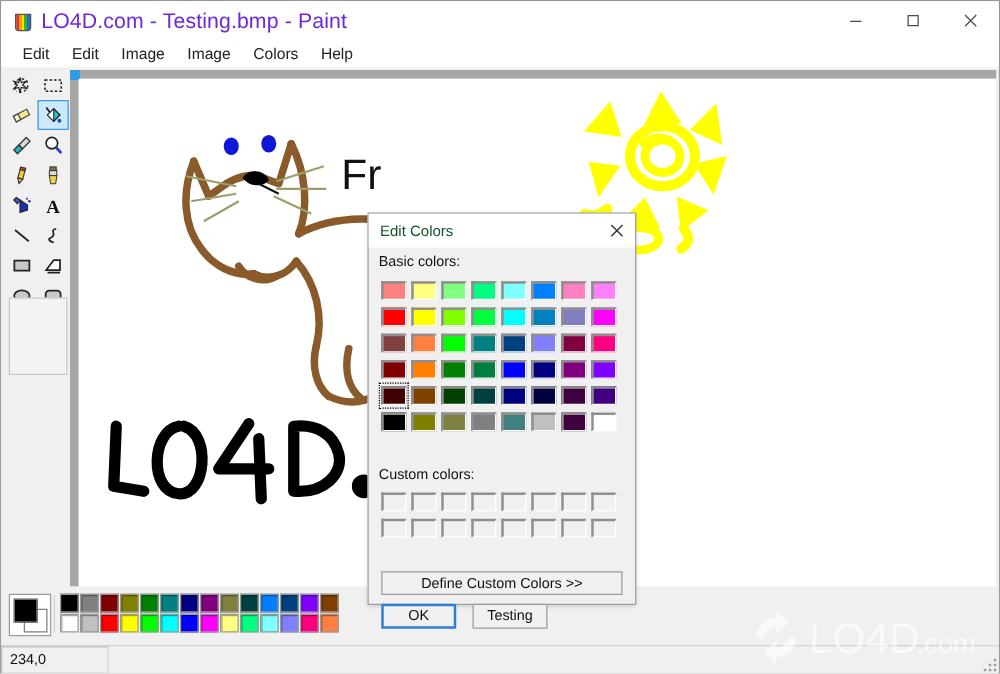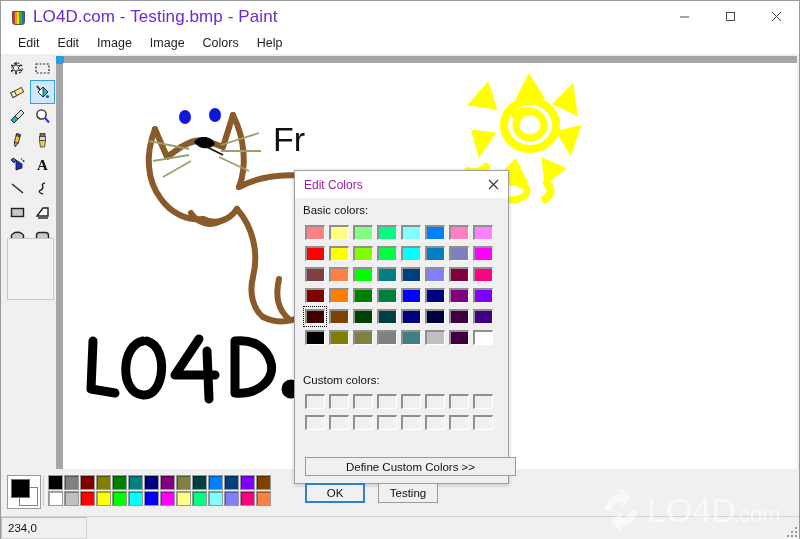--- a/index.html
+++ b/index.html
@@ -157,21 +157,21 @@
     background:#f0f0f0;border:1px solid #a0a0a0;
     box-shadow:0 1px 4px rgba(0,0,0,.22);
     z-index:50;
   }
   .dlg-title{
     position:absolute;left:0;top:0;width:100%;height:27px;
     background:#ffffff;display:flex;align-items:center;
     box-sizing:border-box;
   }
   .dlg-title-text{
-    font-size:12px;color:#a21caf;margin-left:9px;white-space:nowrap;
+    font-size:12px;color:#14532d;margin-left:9px;white-space:nowrap;
   }
   .dlg-close{
     position:absolute;right:0;top:0;width:30px;height:27px;
     display:flex;align-items:center;justify-content:center;color:#444;
   }
   .dlg-body{position:absolute;left:0;top:27px;right:0;bottom:0;}
   .lbl{
     font-size:11.5px;color:#111;position:absolute;white-space:nowrap;
   }
   .basic-lbl{left:8px;top:6px;}
@@ -214,21 +214,21 @@
     border-right:1px solid #ffffff;
     border-bottom:1px solid #ffffff;
   }
 
   .btn{
     position:absolute;background:#f0f0f0;border:1px solid #9b9b9b;
     font-size:11.5px;color:#111;
     display:flex;align-items:center;justify-content:center;
     box-sizing:border-box;font-family:"Liberation Sans",sans-serif;
   }
-  .btn-define{left:10px;top:259px;width:211px;height:19px;}
+  .btn-define{left:10px;top:259px;width:193px;height:19px;}
   .btn-ok{left:10px;top:285px;width:60px;height:20px;
     border:2px solid #2e7fd0;}
   .btn-cancel{left:83px;top:285px;width:60px;height:20px;}
 
   
   .watermark{
     position:absolute;right:6px;bottom:4px;
     width:196px;height:48px;z-index:80;pointer-events:none;
   }
 </style>

